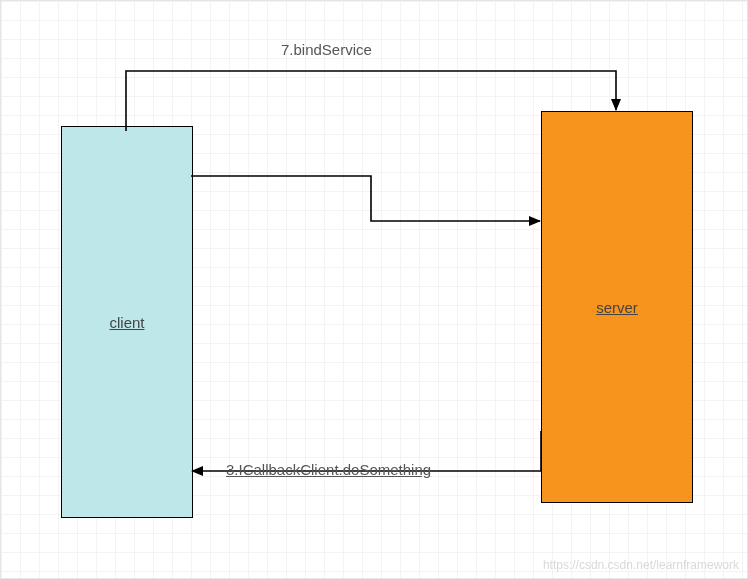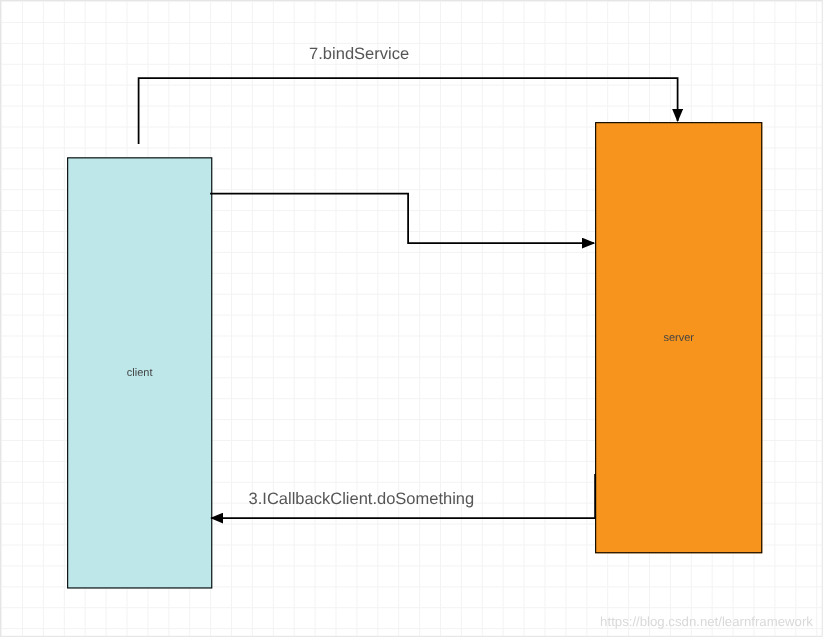--- a/index.html
+++ b/index.html
@@ -21,26 +21,27 @@
       linear-gradient(to bottom, #f3f3f3 1px, transparent 1px);
     background-size: 19px 19px;
     overflow: hidden;
   }
   .box {
     position: absolute;
     border: 1px solid #000;
     display: flex;
     align-items: center;
     justify-content: center;
-    font-size: 10px;
+    font-size: 15px;
     color: #444;
+    text-decoration: underline;
   }
   .client {
     left: 60px;
-    top: 142px;
+    top: 125px;
     width: 130px;
     height: 390px;
     background: #bde7e9;
     text-align: center;
   }
   .server {
     left: 540px;
     top: 110px;
     width: 150px;
     height: 390px;
@@ -91,16 +92,16 @@
     <path d="M 125 130 L 125 70 L 615 70 L 615 109" fill="none" stroke="#000" stroke-width="1.6" marker-end="url(#arrowhead)"></path>
 
     <path d="M 190 175 L 370 175 L 370 220 L 539 220" fill="none" stroke="#000" stroke-width="1.6" marker-end="url(#arrowhead)"></path>
 
     <path d="M 540 430 L 540 470 L 191 470" fill="none" stroke="#000" stroke-width="1.6" marker-end="url(#arrowhead)"></path>
   </svg>
 
   <div class="label" style="left:280px; top:40px;">7.bindService</div>
 
 
-  <div class="label" style="left:225px; top:444px;">3.ICallbackClient.doSomething</div>
+  <div class="label" style="left:225px; top:460px;text-decoration:underline;">3.ICallbackClient.doSomething</div>
 
-  <div class="watermark">https://blog.csdn.net/learnframework</div>
+  <div class="watermark">https://csdn.csdn.net/learnframework</div>
 </div>
 
 </body></html>

